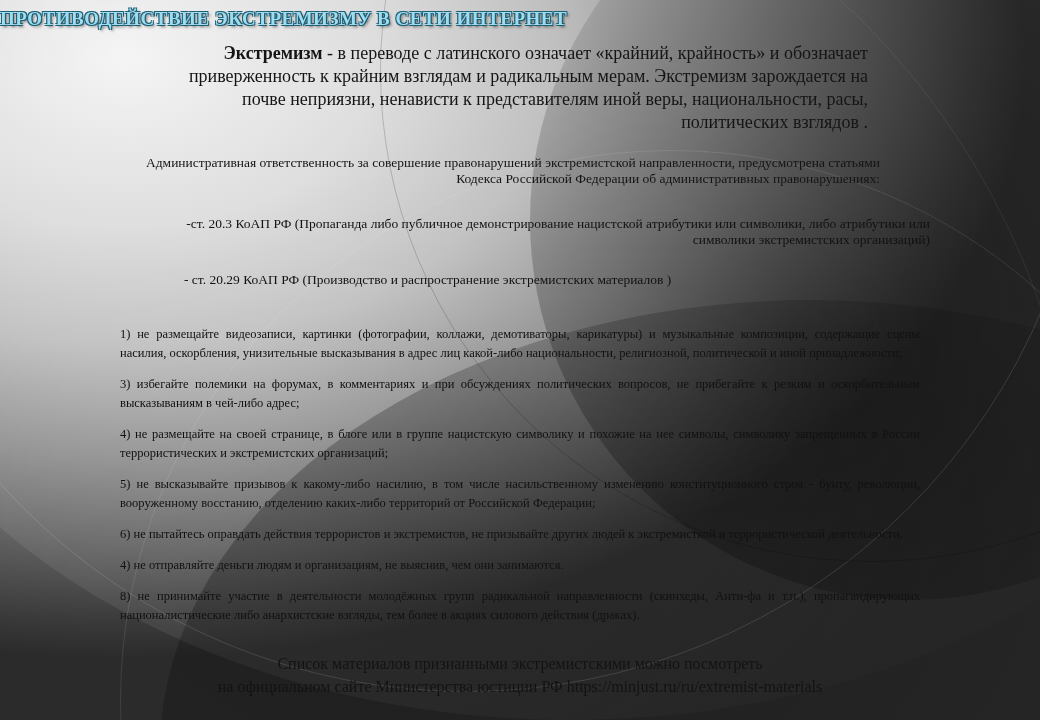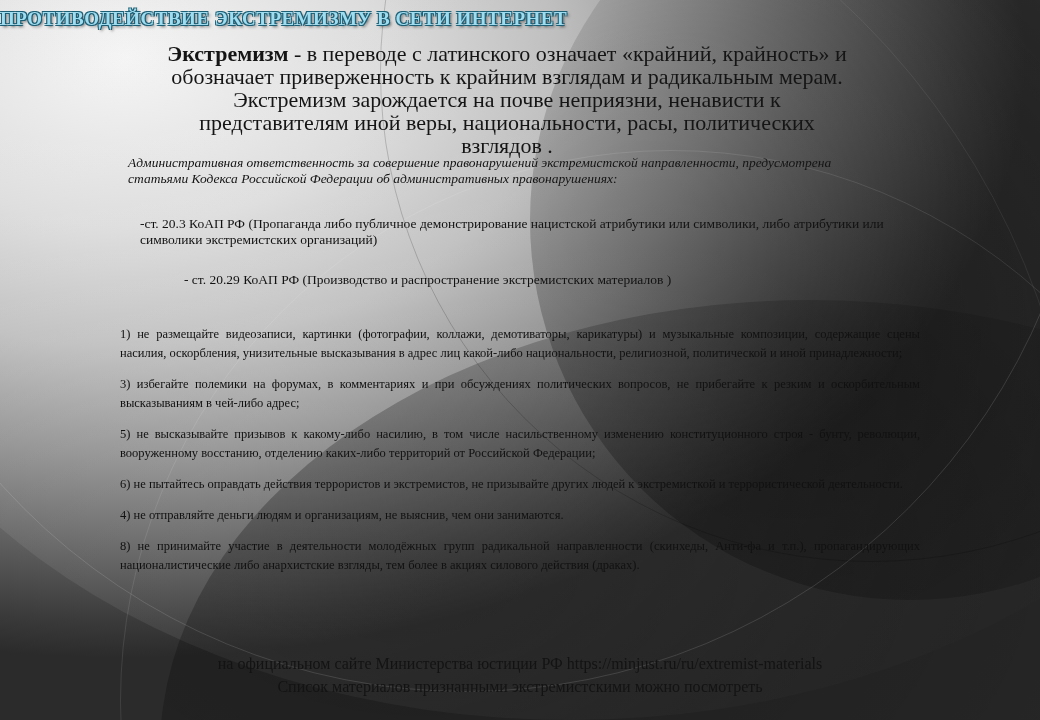--- a/index.html
+++ b/index.html
@@ -80,51 +80,51 @@
       -1px -1px 0 #1d5f75,
       1px -1px 0 #1d5f75,
       -1px 1px 0 #1d5f75,
       1px 1px 0 #1d5f75,
       2px 2px 3px rgba(0,0,0,0.55);
   }
 
   .intro {
     position: absolute;
     top: 42px;
-    left: 162px;
+    left: 178px;
     width: 690px;
-    font-size: 22px;
+    font-size: 18px;
     line-height: 23px;
     color: #151515;
-    text-align: center;
+    text-align: right;
   }
   .intro b {
     font-weight: bold;
   }
 
   .admin-note {
     position: absolute;
     top: 155px;
-    left: 128px;
+    left: 140px;
     width: 740px;
-    font-style: italic;
     font-size: 13.5px;
     line-height: 16px;
     color: #141414;
+    text-align: right;
   }
 
   .article {
     position: absolute;
     left: 140px;
     width: 790px;
     font-size: 13.5px;
     line-height: 16px;
     color: #121212;
   }
-  .article-1 { top: 216px; }
+  .article-1 { top: 216px; text-align: right; }
   .article-2 { top: 272px; margin-left: 44px; }
 
   .rules-heading {
     position: absolute;
     top: 300px;
     left: 0;
     width: 1040px;
     text-align: center;
     font-size: 13.5px;
     color: #101010;
@@ -180,25 +180,26 @@
 
     <div class="admin-note">Административная ответственность за совершение правонарушений экстремистской направленности, предусмотрена статьями Кодекса Российской Федерации об административных правонарушениях:</div>
 
     <div class="article article-1">-ст. 20.3 КоАП РФ (Пропаганда либо публичное демонстрирование нацистской атрибутики или символики, либо атрибутики или символики экстремистских организаций)</div>
     <div class="article article-2">- ст. 20.29 КоАП РФ (Производство и распространение экстремистских материалов )</div>
 
 
     <div class="rules">
       <div class="rule">1) не размещайте видеозаписи, картинки (фотографии, коллажи, демотиваторы, карикатуры) и музыкальные композиции, содержащие сцены насилия, оскорбления, унизительные высказывания в адрес лиц какой-либо национальности, религиозной, политической и иной принадлежности;</div>
       <div class="rule">3) избегайте полемики на форумах, в комментариях и при обсуждениях политических вопросов, не прибегайте к резким и оскорбительным высказываниям в чей-либо адрес;</div>
+      <div class="rule">4) не размещайте на своей странице, в блоге или в группе нацистскую символику и похожие на нее символы, символику запрещенных  в России террористических и экстремистских организаций;</div>
       <div class="rule">5) не высказывайте призывов к какому-либо насилию, в том числе насильственному изменению конституционного строя - бунту, революции, вооруженному восстанию, отделению каких-либо территорий от Российской Федерации;</div>
       <div class="rule">6) не пытайтесь оправдать действия террористов и экстремистов, не призывайте других людей к экстремисткой и террористической деятельности.</div>
       <div class="rule">4) не отправляйте деньги людям и организациям, не выяснив, чем они занимаются.</div>
       <div class="rule"><span>8) не принимайте участие в деятельности молодёжных групп радикальной направленности </span><b>(скинхеды, Анти-фа и т.п.),</b><span> пропагандирующих националистические либо анархистские взгляды, тем более в акциях силового действия (драках).</span></div>
     </div>
 
     <div class="footer">
+      <div>Список материалов признанными экстремистскими можно посмотреть</div>
       <div>на официальном сайте Министерства юстиции РФ https://minjust.ru/ru/extremist-materials</div>
-      <div>Список материалов признанными экстремистскими можно посмотреть</div>
     </div>
 
   </div>
 </div>
 
 </body></html>

